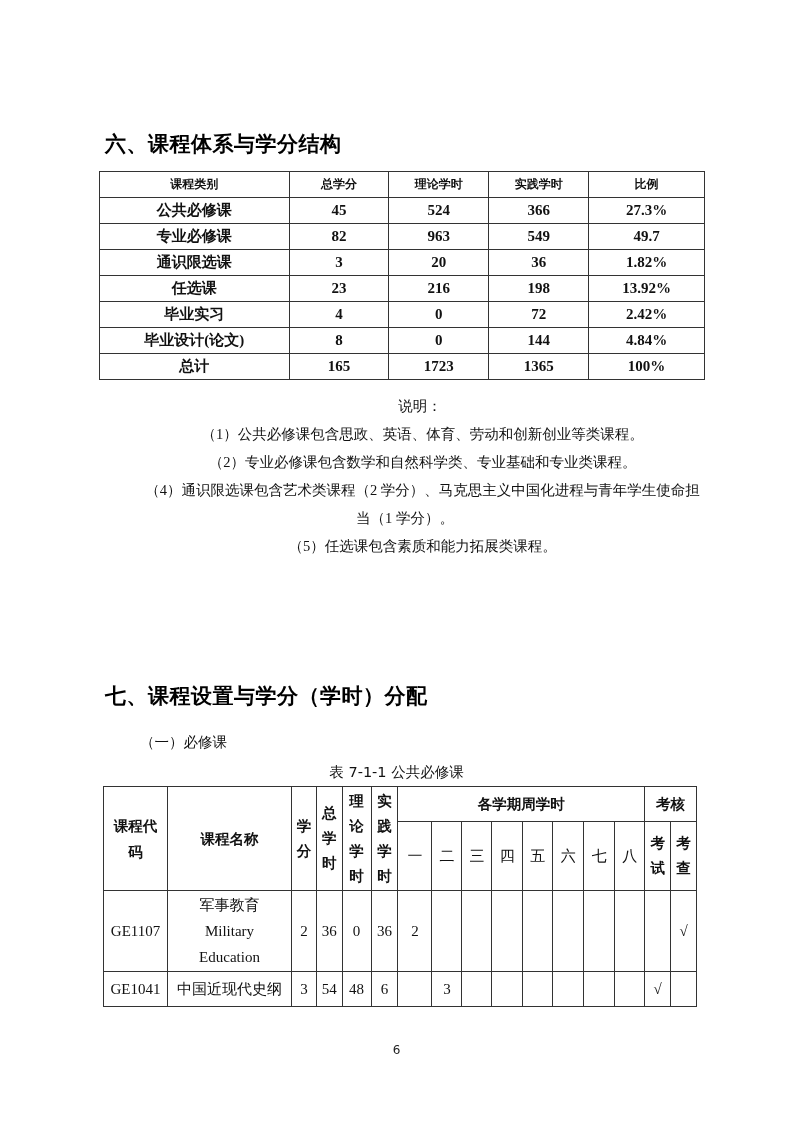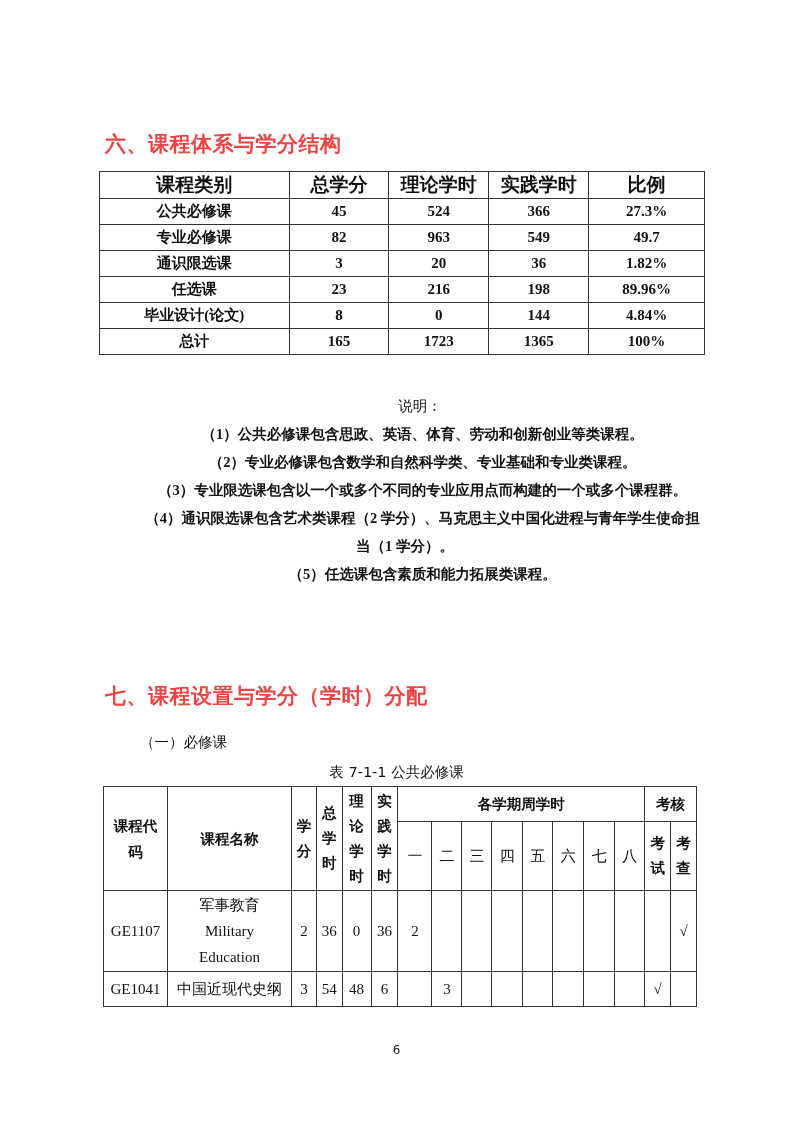--- a/index.html
+++ b/index.html
@@ -1,37 +1,37 @@
 <!DOCTYPE html>
 <html><head>
 <meta charset="utf-8">
 <style>
   html, body { margin: 0; padding: 0; background: #ffffff; }
   body { width: 793px; height: 1122px; position: relative; overflow: hidden;
          font-family: "DejaVu Serif", "Liberation Serif", serif; color: #111; }
   .page { position: absolute; left: 0; top: 0; width: 793px; height: 1122px; }
 
   .h1 { position: absolute; left: 105px; font-family: "DejaVu Sans", "Liberation Sans", sans-serif;
-        font-weight: bold; font-size: 21px; letter-spacing: 0.5px; color: #ef4444; }
+        font-weight: bold; font-size: 21px; letter-spacing: 0.5px; color: #000000; }
   #h-six { top: 130px; }
   #h-seven { top: 682px; }
 
   table { border-collapse: collapse; position: absolute; }
   td, th { border: 1px solid #333; text-align: center; padding: 0; font-weight: normal; }
 
   
   #t1 { left: 99px; top: 171px; width: 606px; font-size: 15px; }
-  #t1 th { height: 25px; font-family: "DejaVu Sans", "Liberation Sans", sans-serif; font-weight: bold; font-size: 19px; }
+  #t1 th { height: 25px; font-family: "DejaVu Sans", "Liberation Sans", sans-serif; font-weight: bold; font-size: 12px; }
   #t1 td { height: 25px; font-family: "Liberation Serif", "DejaVu Serif", serif; font-weight: bold; }
   #t1 col.c1 { width: 190px; } #t1 col.c2 { width: 100px; }
   #t1 col.c3 { width: 100px; } #t1 col.c4 { width: 100px; } #t1 col.c5 { width: 116px; }
 
   .notes { position: absolute; left: 105px; top: 392px; width: 600px; font-family: "Liberation Serif", "DejaVu Serif", serif; font-size: 14.5px; text-align: center; }
   .notes p { margin: 0; line-height: 28px; }
-  .notes .indent { text-indent: 35px; font-weight: bold; }
+  .notes .indent { text-indent: 35px; }
   .notes .label { padding-left: 30px; }
 
   .sub { position: absolute; left: 140px; top: 733px; font-family: "DejaVu Sans", "Liberation Sans", sans-serif; font-weight: normal; font-size: 14.5px; }
   .caption { position: absolute; left: 0; width: 793px; top: 763px; text-align: center;
              font-family: "DejaVu Sans", "Liberation Sans", sans-serif; font-weight: normal; font-size: 14.5px; }
 
   
   #t2 { left: 103px; top: 786px; width: 594px; font-size: 15px; }
   #t2 th { font-family: "DejaVu Sans", "Liberation Sans", sans-serif; font-weight: bold; font-size: 14.5px; line-height: 26px; }
   #t2 td { font-family: "Liberation Serif", "DejaVu Serif", serif; line-height: 26px; }
@@ -89,21 +89,28 @@
         <td>3</td>
         <td>20</td>
         <td>36</td>
         <td>1.82%</td>
       </tr>
       <tr>
         <td>任选课</td>
         <td>23</td>
         <td>216</td>
         <td>198</td>
-        <td>89.96%</td>
+        <td>13.92%</td>
+      </tr>
+      <tr>
+        <td>毕业实习</td>
+        <td>4</td>
+        <td>0</td>
+        <td>72</td>
+        <td>2.42%</td>
       </tr>
       <tr>
         <td>毕业设计(论文)</td>
         <td>8</td>
         <td>0</td>
         <td>144</td>
         <td>4.84%</td>
       </tr>
       <tr>
         <td>总计</td>
@@ -112,21 +119,20 @@
         <td>1365</td>
         <td>100%</td>
       </tr>
     </tbody>
   </table>
 
   <div class="notes">
     <p class="label">说明：</p>
     <p class="indent">（1）公共必修课包含思政、英语、体育、劳动和创新创业等类课程。</p>
     <p class="indent">（2）专业必修课包含数学和自然科学类、专业基础和专业类课程。</p>
-    <p class="indent">（3）专业限选课包含以一个或多个不同的专业应用点而构建的一个或多个课程群。</p>
     <p class="indent">（4）通识限选课包含艺术类课程（2 学分）、马克思主义中国化进程与青年学生使命担当（1 学分）。</p>
     <p class="indent">（5）任选课包含素质和能力拓展类课程。</p>
   </div>
 
   <div class="h1" id="h-seven">七、课程设置与学分（学时）分配</div>
   <div class="sub">（一）必修课</div>
   <div class="caption">表 7-1-1  公共必修课</div>
 
   <table id="t2">
     <colgroup>

